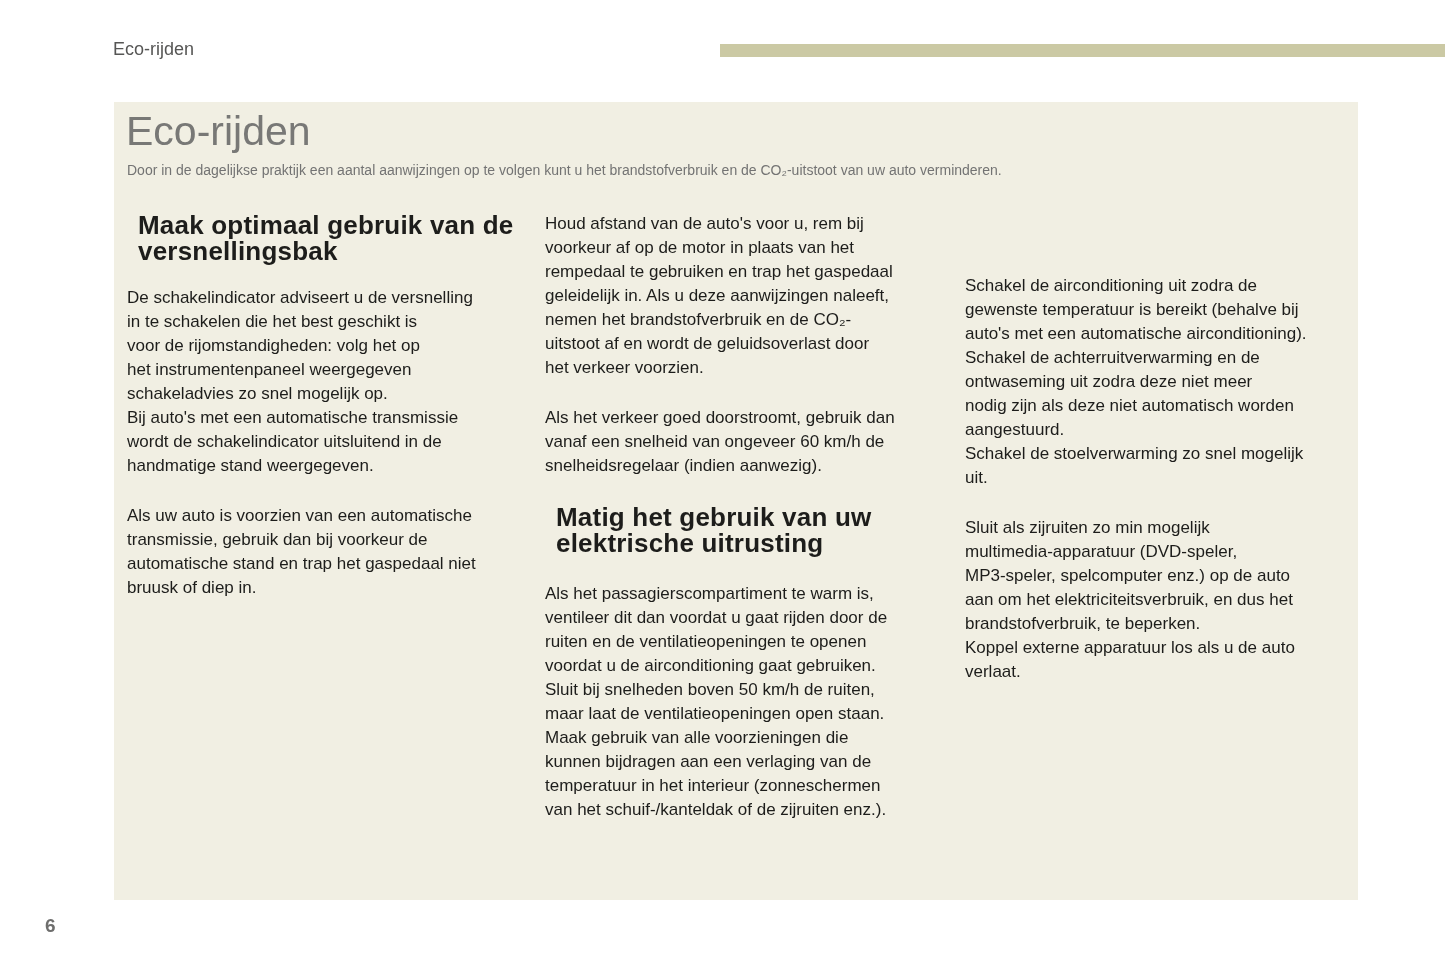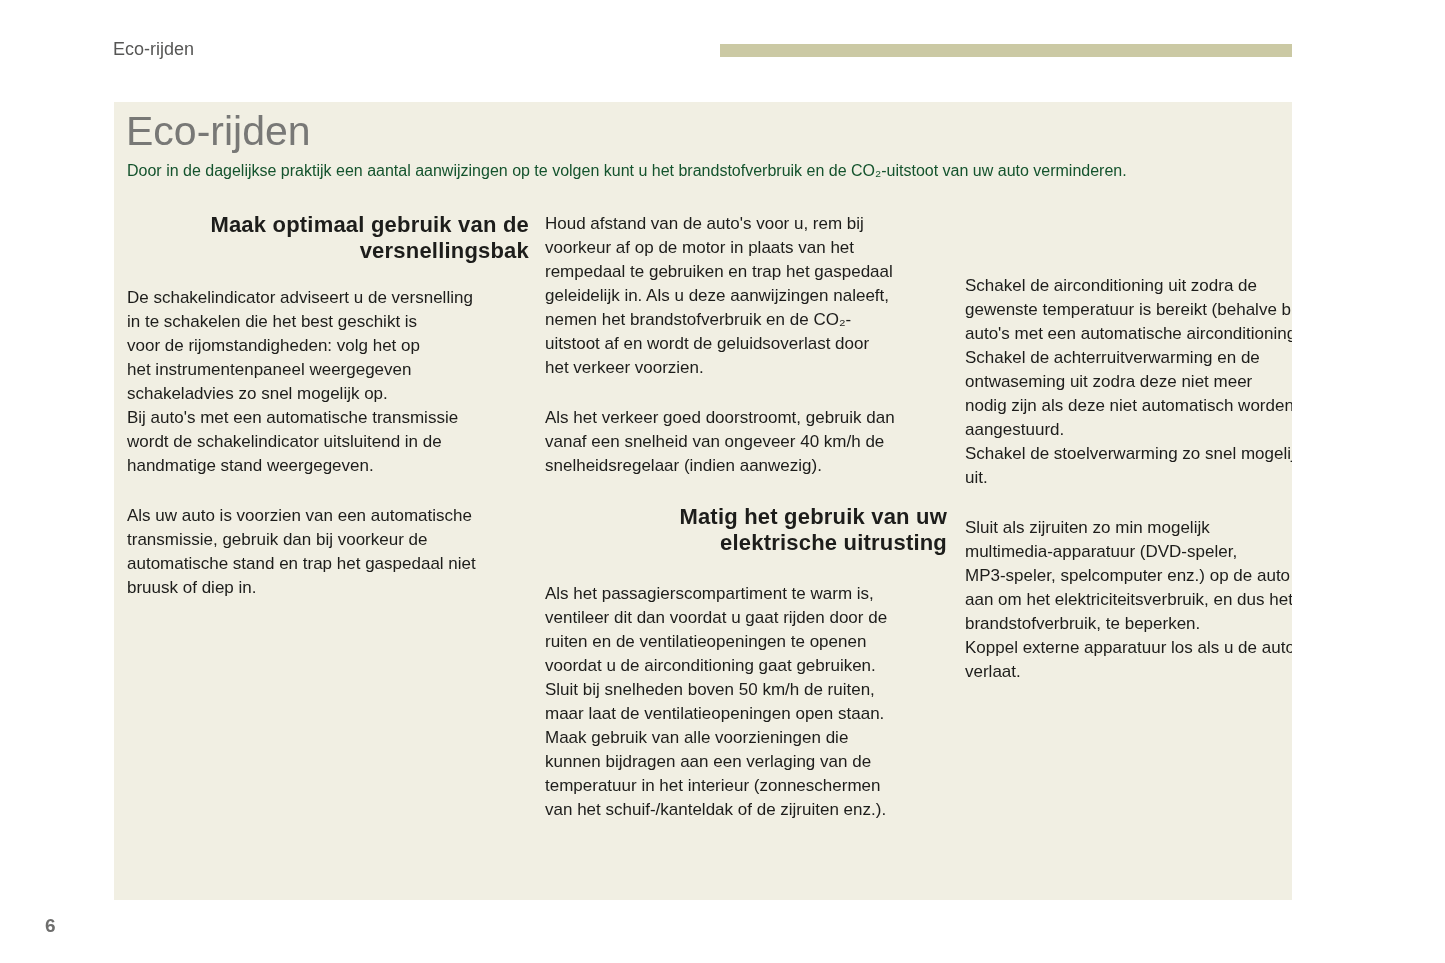--- a/index.html
+++ b/index.html
@@ -3,21 +3,21 @@
 <meta charset="utf-8">
 <style>
   html, body {
     margin: 0;
     padding: 0;
     background: #ffffff;
     font-family: "Liberation Sans", "DejaVu Sans", sans-serif;
   }
   .page {
     position: relative;
-    width: 1292px;
+    width: 1445px;
     height: 963px;
     background: #ffffff;
     overflow: hidden;
   }
   .page-header-label {
     position: absolute;
     left: 113px;
     top: 39px;
     font-size: 18px;
     line-height: 21px;
@@ -47,42 +47,41 @@
     line-height: 46px;
     font-weight: 400;
     color: #787876;
     margin: 0;
   }
   .intro-text {
     position: absolute;
     left: 13px;
     top: 57px;
     width: 1220px;
-    font-size: 16px;
+    font-size: 14px;
     line-height: 23px;
-    color: #14532d;
+    color: #737373;
     white-space: pre-line;
   }
   .column {
     position: absolute;
     top: 110px;
     width: 402px;
   }
   .col-1 { left: 13px; }
   .col-2 { left: 431px; }
   .col-3 { left: 851px; padding-top: 62px; }
   .col-heading {
-    font-size: 22px;
+    font-size: 26px;
     line-height: 26px;
     font-weight: bold;
     color: #1d1d1b;
     margin: 0 0 36px 11px;
     white-space: pre-line;
     letter-spacing: 0.2px;
-    text-align: right;
   }
   .col-heading.two-line { margin-bottom: 22px; }
   .col-heading.mid { margin-top: 12px; margin-bottom: 26px; }
   .para {
     font-size: 17px;
     line-height: 24px;
     color: #1d1d1b;
     margin: 0 0 26px 0;
     white-space: pre-line;
   }
@@ -129,21 +128,21 @@
 
     <div class="column col-2">
       <p class="para">Houd afstand van de auto's voor u, rem bij
 voorkeur af op de motor in plaats van het
 rempedaal te gebruiken en trap het gaspedaal
 geleidelijk in. Als u deze aanwijzingen naleeft,
 nemen het brandstofverbruik en de CO₂-
 uitstoot af en wordt de geluidsoverlast door
 het verkeer voorzien.</p>
       <p class="para">Als het verkeer goed doorstroomt, gebruik dan
-vanaf een snelheid van ongeveer 40 km/h de
+vanaf een snelheid van ongeveer 60 km/h de
 snelheidsregelaar (indien aanwezig).</p>
       <h2 class="col-heading mid">Matig het gebruik van uw
 elektrische uitrusting</h2>
       <p class="para">Als het passagierscompartiment te warm is,
 ventileer dit dan voordat u gaat rijden door de
 ruiten en de ventilatieopeningen te openen
 voordat u de airconditioning gaat gebruiken.
 Sluit bij snelheden boven 50 km/h de ruiten,
 maar laat de ventilatieopeningen open staan.
 Maak gebruik van alle voorzieningen die

